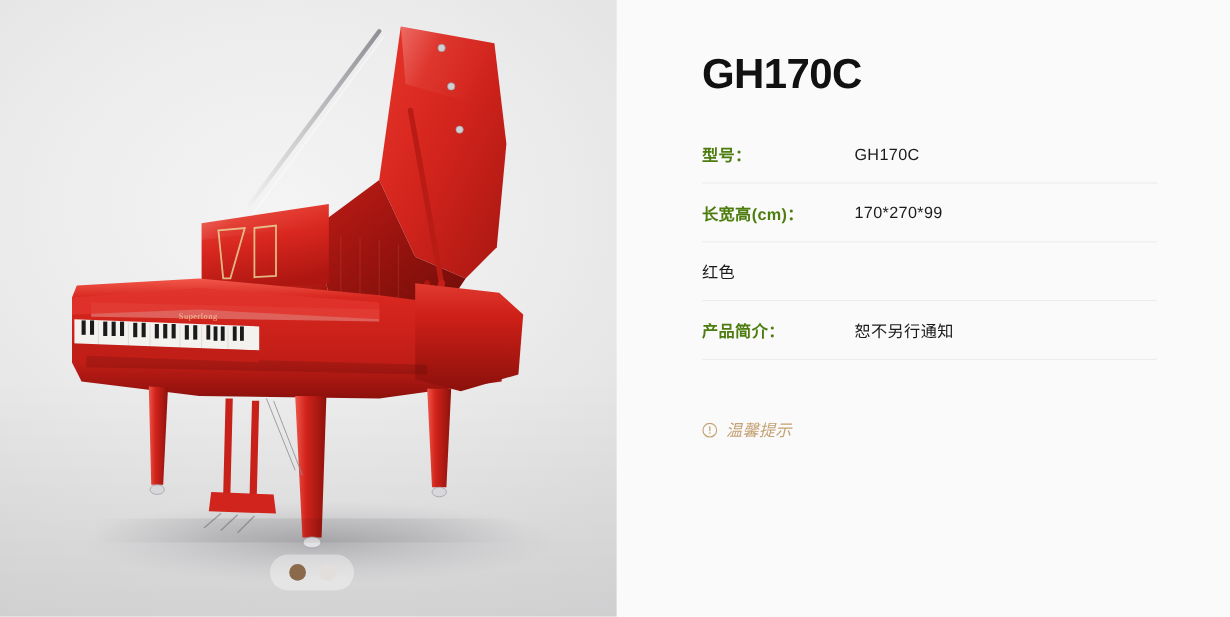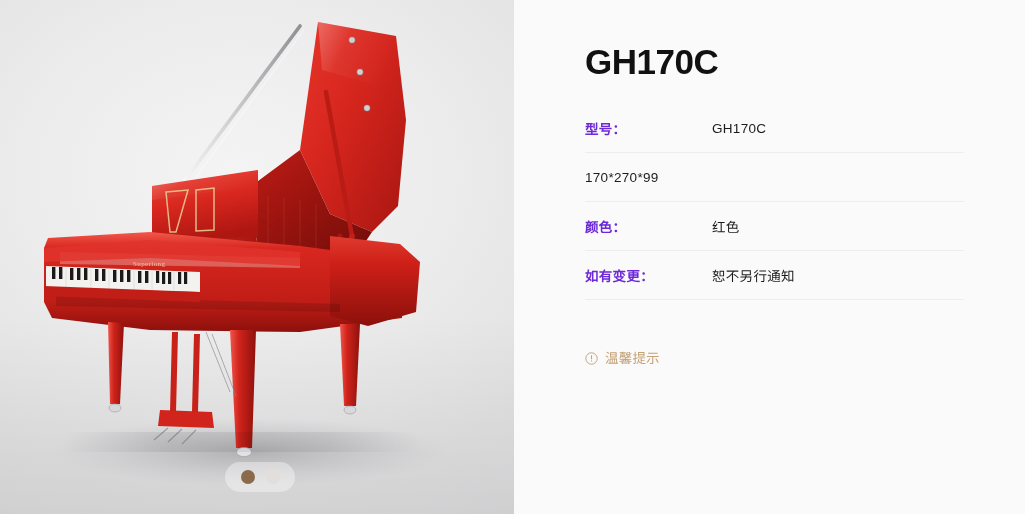--- a/index.html
+++ b/index.html
@@ -26,21 +26,21 @@
     background:
       radial-gradient(ellipse 120% 95% at 46% 34%, #f4f4f5 0%, #ececed 34%, #e2e1e2 66%, #d9d8da 100%);
   }
   .gallery .floor{
     position:absolute;left:0;right:0;bottom:0;height:200px;
     background:linear-gradient(#00000000,#00000010);
   }
 
   
   .piano-wrap{
-    position:absolute;left:0;top:0;width:514px;height:413px;text-decoration:underline;
+    position:absolute;left:16px;top:0;width:514px;height:413px;text-decoration:underline;
   }
   .piano-wrap svg{display:block;width:514px;height:514px;}
 
   
   .dots{
     position:absolute;left:225px;top:462px;
     width:70px;height:30px;
     border-radius:15px;
     background:rgba(255,255,255,0.38);
     display:flex;align-items:center;justify-content:center;
@@ -73,39 +73,40 @@
     position:relative;
     height:48px;
     display:flex;align-items:center;
     border-top:1px solid #ededed;
   }
   .spec-row:first-child{border-top:none;}
   .spec-row.last{border-bottom:1px solid #ededed;}
   .spec-label{
     width:127px;flex:0 0 127px;
     font-size:13.5px;
-    color:#6d28d9;
+    color:#4d7c0f;
     font-weight:bold;
     letter-spacing:0.3px;
     white-space:nowrap;
   }
   .spec-value{
     font-size:13.5px;
     color:#1b1b1b;
     letter-spacing:0.3px;
     white-space:nowrap;
   }
 
   .notice{
     position:absolute;left:71px;top:348px;
     width:382px;
     color:#c4a274;
     font-size:13.5px;
     line-height:21px;
     letter-spacing:0.2px;
+    font-style:italic;
   }
   .notice-head{
     display:flex;align-items:center;gap:7px;
     margin-bottom:1px;
   }
   .warn-icon{
     width:13px;height:13px;flex:0 0 13px;
     display:block;
   }
   .notice-body{
@@ -304,31 +305,31 @@
     <div class="title">GH170C</div>
 
     <div class="spec-table">
 
       <div class="spec-row">
         <span class="spec-label">型号：</span>
         <span class="spec-value">GH170C</span>
       </div>
 
       <div class="spec-row">
+        <span class="spec-label">长宽高(cm)：</span>
         <span class="spec-value">170*270*99</span>
       </div>
 
       <div class="spec-row">
-        <span class="spec-label">颜色：</span>
         <span class="spec-value">红色</span>
       </div>
 
 
       <div class="spec-row last">
-        <span class="spec-label">如有变更：</span>
+        <span class="spec-label">产品简介：</span>
         <span class="spec-value">恕不另行通知</span>
       </div>
 
     </div>
 
     <div class="notice" style="color: rgb(196, 162, 116);">
       <div class="notice-head">
         <svg class="warn-icon" viewBox="0 0 16 16" aria-hidden="true">
           <circle cx="8" cy="8" r="7" fill="none" stroke="#c4a274" stroke-width="1.2"></circle>
           <rect x="7.35" y="4" width="1.3" height="5" fill="#c4a274"></rect>

